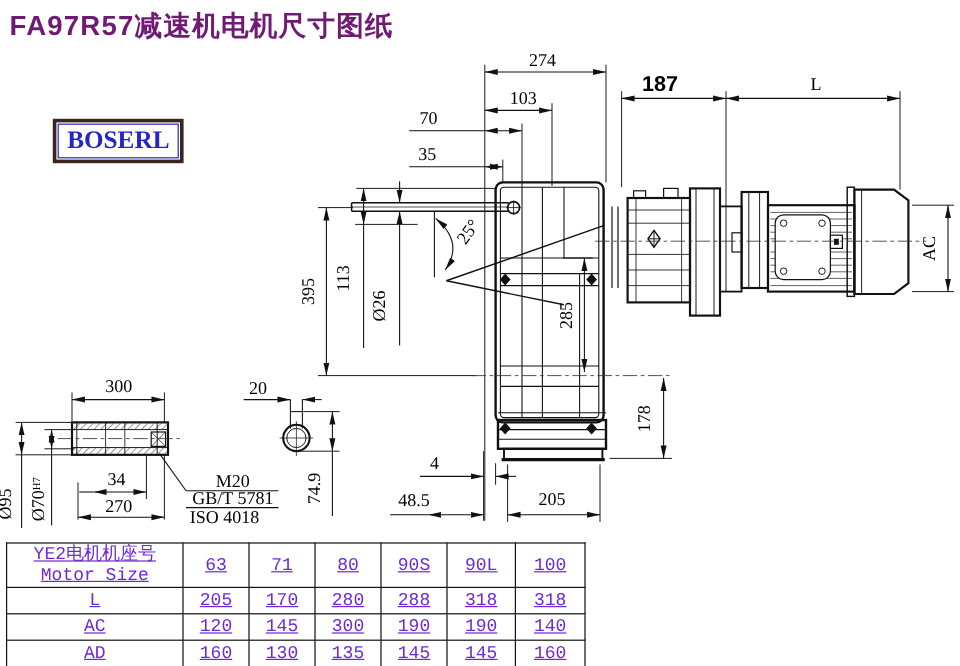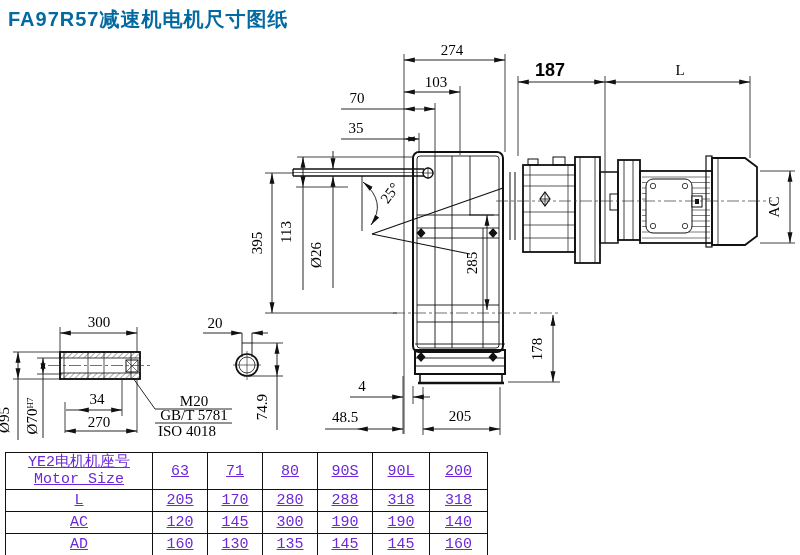--- a/index.html
+++ b/index.html
@@ -1,19 +1,19 @@
 <!DOCTYPE html>
 <html><head>
 <meta charset="utf-8">
 <style>
   html,body{margin:0;padding:0;background:#fff;}
   #page{position:relative;width:800px;height:555px;background:#fff;overflow:hidden;
         font-family:"Liberation Serif",serif;color:#111;}
   #title{position:absolute;left:8px;top:6px;font-family:"Liberation Sans",sans-serif;
-         font-weight:bold;font-size:20px;letter-spacing:1px;color:#0369a1;}
+         font-weight:bold;font-size:23px;letter-spacing:1px;color:#701a75;}
   #logo{position:absolute;left:44px;top:99px;border:3px solid #3a261c;background:#fff;padding:1px;}
   #logo .inner{border:1.5px solid #2525c8;padding:0px 7px 2px 7px;
                font-family:"Liberation Serif",serif;font-weight:bold;font-size:21px;color:#2525c8;}
   svg{position:absolute;left:0;top:0;}
   svg text{font-family:"Liberation Serif",serif;fill:#000;}
   text.d{font-size:15px;text-anchor:middle;}
   text.bold-sans{font-family:"Liberation Sans",sans-serif;font-weight:bold;font-size:18px;text-anchor:middle;}
   #spec-table{position:absolute;left:5px;top:452px;border-collapse:collapse;table-layout:fixed;
               font-family:"Liberation Mono",monospace;font-size:15px;color:#6d28d9;text-decoration:underline;}
   #spec-table td{border:1.6px solid #111;text-align:center;padding:0;vertical-align:middle;}
@@ -262,34 +262,37 @@
       <text class="d" x="99" y="427" font-size="14">270</text>
       <text class="d" font-size="13" transform="translate(267,407) rotate(-90)">74.9</text>
       <text class="d" x="194" y="406" font-size="14">M20</text>
       <text class="d" x="194" y="420" font-size="13">GB/T 5781</text>
       <text class="d" x="187" y="436" font-size="13">ISO 4018</text>
     </g>
   </svg>
 
   <div id="title">FA97R57减速机电机尺寸图纸</div>
 
+  <div id="logo">
+    <div class="inner">BOSERL</div>
+  </div>
 
   <table id="spec-table">
     <tbody>
         <tr class="hdr">
       <td style="width:146px">
         <div>YE2电机机座号</div>
         <div>Motor Size</div>
       </td>
       <td style="width:54px">63</td>
       <td style="width:54px">71</td>
       <td style="width:54px">80</td>
       <td style="width:54px">90S</td>
       <td style="width:56px">90L</td>
-      <td style="width:57px">200</td>
+      <td style="width:57px">100</td>
     </tr>
     <tr class="row">
       <td>L</td>
       <td>205</td>
       <td>170</td>
       <td>280</td>
       <td>288</td>
       <td>318</td>
       <td>318</td>
     </tr>

